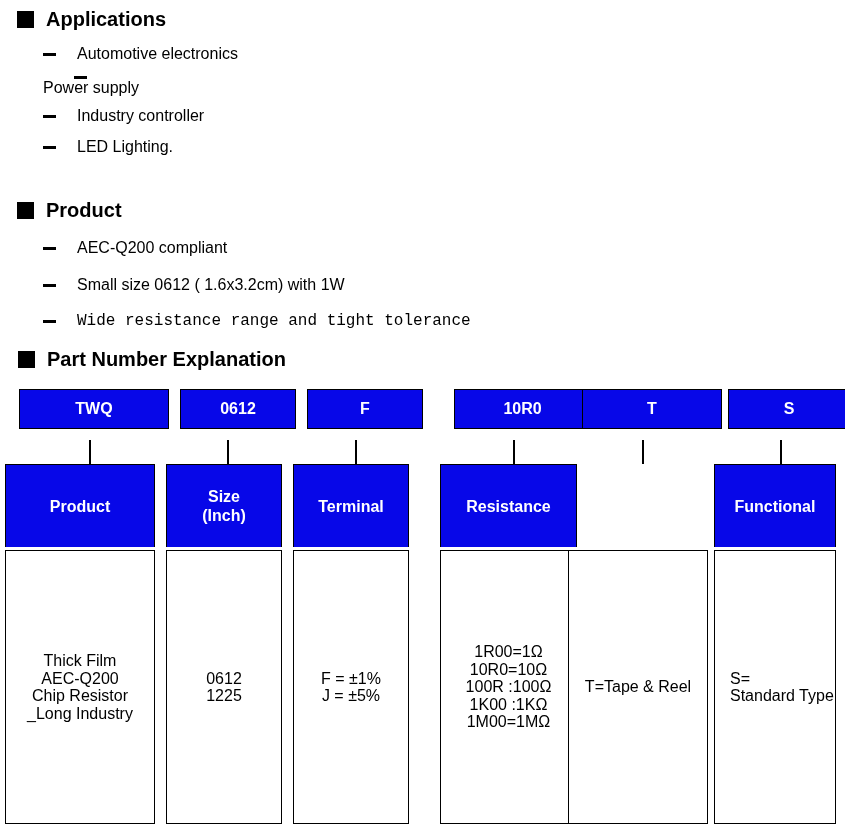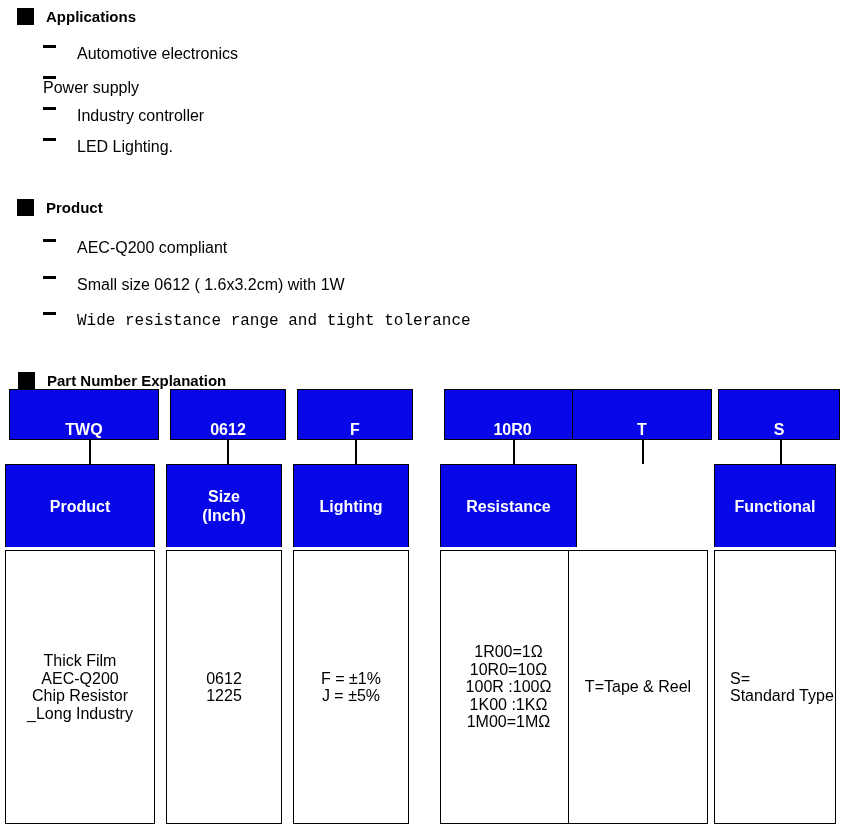--- a/index.html
+++ b/index.html
@@ -7,34 +7,34 @@
     width:845px; height:832px; position:relative;
     background:#ffffff; overflow:hidden;
     font-family:"Liberation Sans", sans-serif;
     color:#000000;
   }
   :root { --box-blue:#0707e8; --box-text:#ffffff; --line:#000000; }
 
   
   .sec-heading { position:absolute; display:flex; align-items:center; gap:12px; }
   .sq { width:17px; height:17px; background:var(--line); flex:0 0 auto; }
-  .sec-title { font-size:15px; font-weight:bold; white-space:nowrap; }
+  .sec-title { font-size:20px; font-weight:bold; white-space:nowrap; }
 
   
-  .li { position:absolute; display:flex; align-items:flex-start; height:18px; }
+  .li { position:absolute; display:flex; align-items:center; height:18px; }
   .dash { width:13px; height:3px; background:var(--line); margin-right:21px; flex:0 0 auto; }
   .li-text { font-size:16px; white-space:nowrap; }
 
   
   #pn-diagram { position:absolute; left:0; top:0; width:845px; height:832px; }
   .pn-col { position:absolute; top:389px; height:435px; }
   .pn-code {
-    position:absolute; left:4px; top:0; width:100%; height:51px;
+    position:absolute; left:14px; top:0; width:100%; height:40px;
     box-sizing:border-box; background:var(--box-blue); border:1.5px solid var(--line);
-    display:flex; align-items:flex-end; justify-content:center;
+    display:flex; align-items:center; justify-content:center;
     color:var(--box-text); font-size:16px; font-weight:bold;
   }
   .pn-conn { position:absolute; top:51px; width:2px; height:24px; background:var(--line); }
   .pn-label {
     position:absolute; left:0; top:75px; width:100%; height:83px;
     box-sizing:border-box; background:var(--box-blue);
     border:1.5px solid var(--line); border-bottom:none;
     display:flex; flex-direction:column; align-items:center; justify-content:center;
     color:var(--box-text); font-size:16px; font-weight:bold; line-height:19px; text-align:center;
   }
@@ -81,21 +81,21 @@
 </div>
 <div class="li" style="left:43px; top:276px;">
   <span class="dash"></span>
   <span class="li-text">Small size 0612 ( 1.6x3.2cm) with 1W</span>
 </div>
 <div class="li" style="left:43px; top:312px;font-family:Liberation Mono, monospace;">
   <span class="dash"></span>
   <span class="li-text">Wide resistance range and tight tolerance</span>
 </div>
 
-<div class="sec-heading" style="left:18px; top:372px;">
+<div class="sec-heading" style="left:18px; top:348px;">
   <span class="sq"></span>
   <span class="sec-title">Part Number Explanation</span>
 </div>
 
 <div id="pn-diagram">
     <div class="pn-col" style="left: 5px; width: 150px;">
       <div class="pn-code">
         <span>TWQ</span>
       </div>
       <div class="pn-conn" style="left: 84px;"></div>
@@ -122,21 +122,21 @@
         <div class="pn-desc-line">0612</div>
         <div class="pn-desc-line">1225</div>
       </div>
     </div>
     <div class="pn-col" style="left: 293px; width: 116px;">
       <div class="pn-code">
         <span>F</span>
       </div>
       <div class="pn-conn" style="left: 62px;"></div>
       <div class="pn-label">
-        <div class="pn-label-line">Lighting</div>
+        <div class="pn-label-line">Terminal</div>
       </div>
       <div class="pn-desc">
         <div class="pn-desc-line">F = ±1%</div>
         <div class="pn-desc-line">J = ±5%</div>
       </div>
     </div>
     <div class="pn-col" style="left: 421px; width: 137px; margin-left: 19px;">
       <div class="pn-code">
         <span>10R0</span>
       </div>

